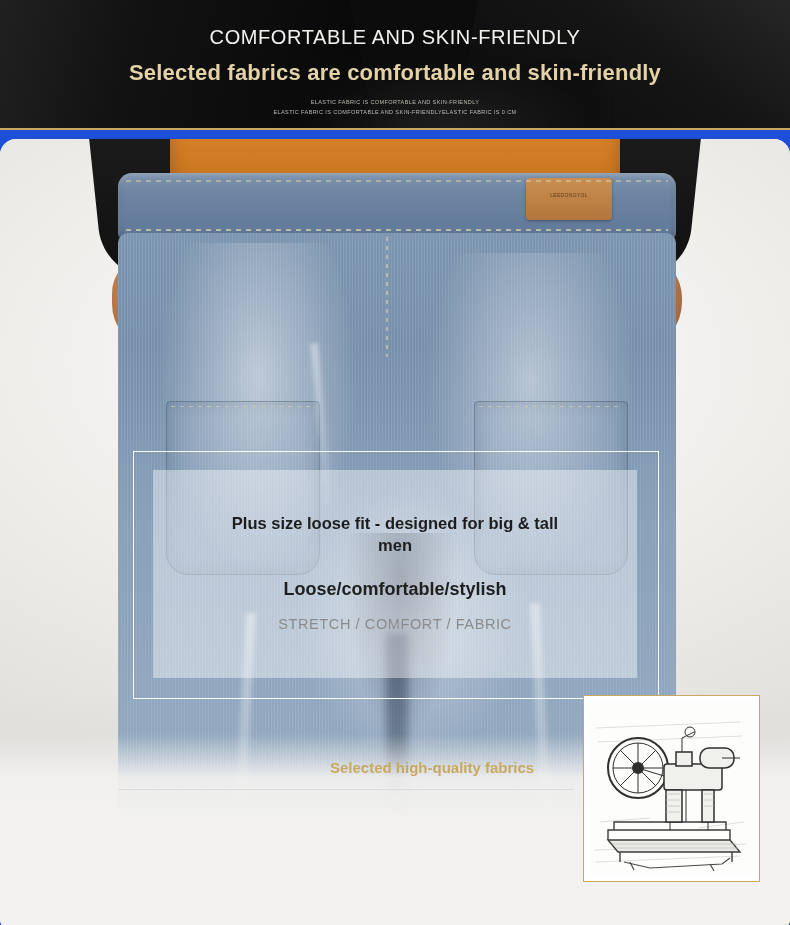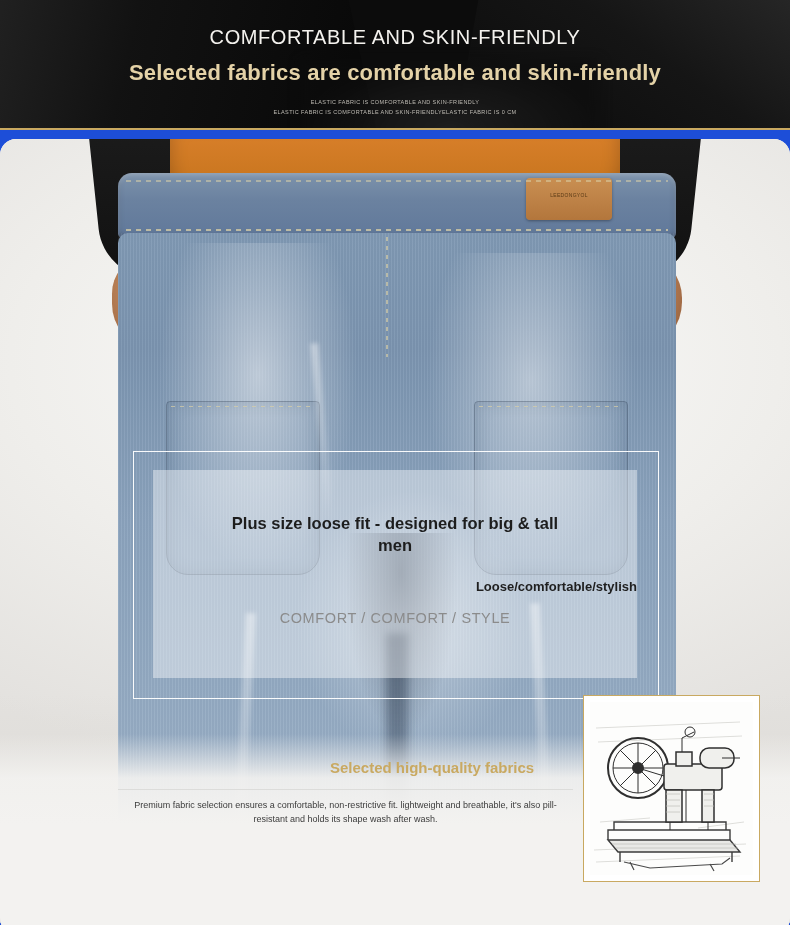--- a/index.html
+++ b/index.html
@@ -274,24 +274,23 @@
   .ov-title {
     margin-top: 42px;
     font-size: 16.5px;
     font-weight: 700;
     color: #1d1d1d;
     line-height: 1.35;
     padding: 0 70px;
   }
   .ov-sub {
     margin-top: 22px;
-    font-size: 13px;
+    font-size: 18px;
     font-weight: 600;
     color: #1f1f1f;
-    text-align: right;
   }
   .ov-tag {
     margin-top: 16px;
     font-size: 14.5px;
     color: #8b8b8b;
     letter-spacing: .6px;
   }
 
   
   .bottom-band {
@@ -392,27 +391,26 @@
         <div class="crease-1"></div>
         <div class="crease-2"></div>
         <div class="crease-3"></div>
       </div>
     </div>
 
     <div class="overlay-frame"></div>
     <div class="overlay-panel">
       <div class="ov-title">Plus size loose fit - designed for big &amp; tall men</div>
       <div class="ov-sub">Loose/comfortable/stylish</div>
-      <div class="ov-tag">COMFORT / COMFORT / STYLE</div>
+      <div class="ov-tag">STRETCH / COMFORT / FABRIC</div>
     </div>
 
     <div class="bottom-band"></div>
     <div class="fabric-title">Selected high-quality fabrics</div>
     <div class="fabric-rule"></div>
-    <div class="fabric-desc">Premium fabric selection ensures a comfortable, non-restrictive fit. lightweight and breathable, it's also pill-resistant and holds its shape wash after wash.</div>
 
     <div class="sketch-card">
       <div class="sketch-inner">
         <svg class="sketch-svg" viewBox="0 0 163 173">
           <rect x="0" y="0" width="163" height="173" fill="#fdfdfc"></rect>
 
           <g stroke="#d6d6d2" stroke-width="1" opacity="0.8">
             <path d="M6 26 L150 20"></path>
               <path d="M8 40 L152 34"></path>
             <path d="M4 148 L156 142"></path>

